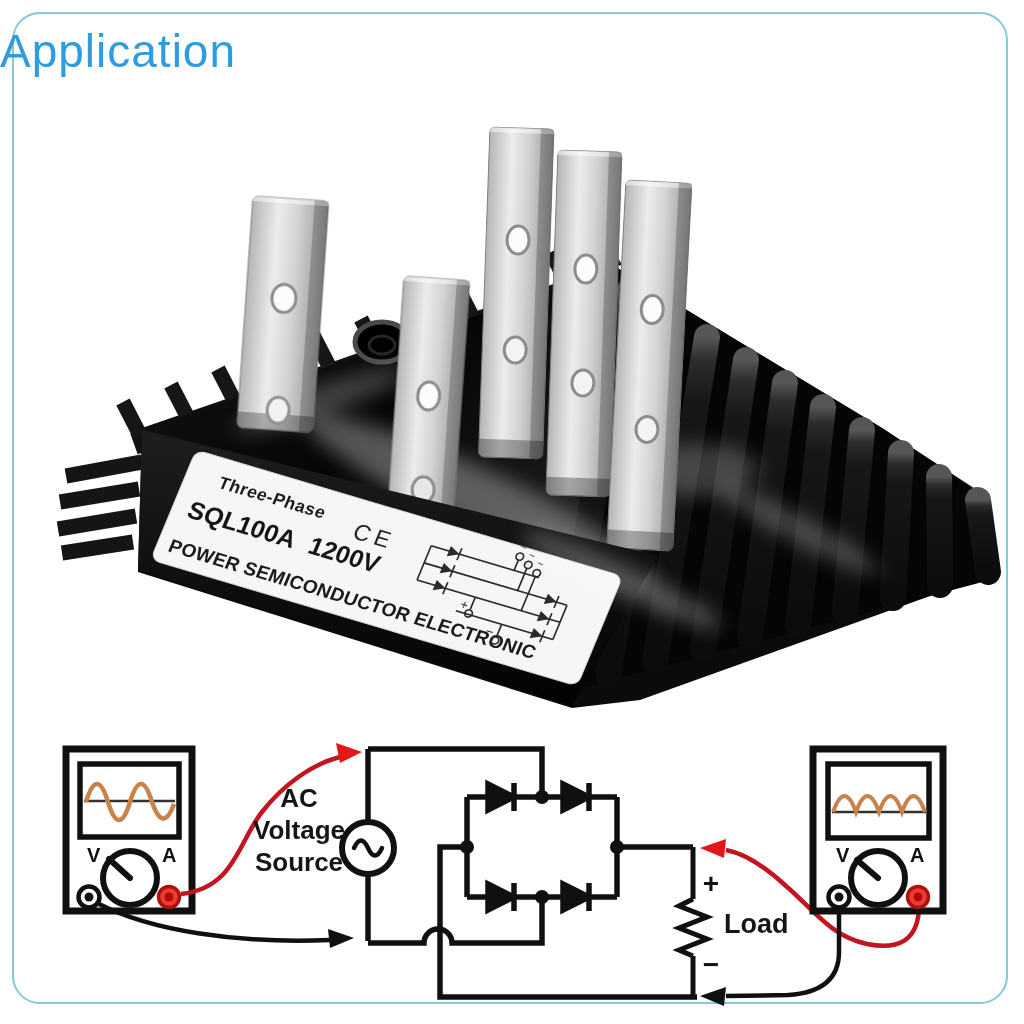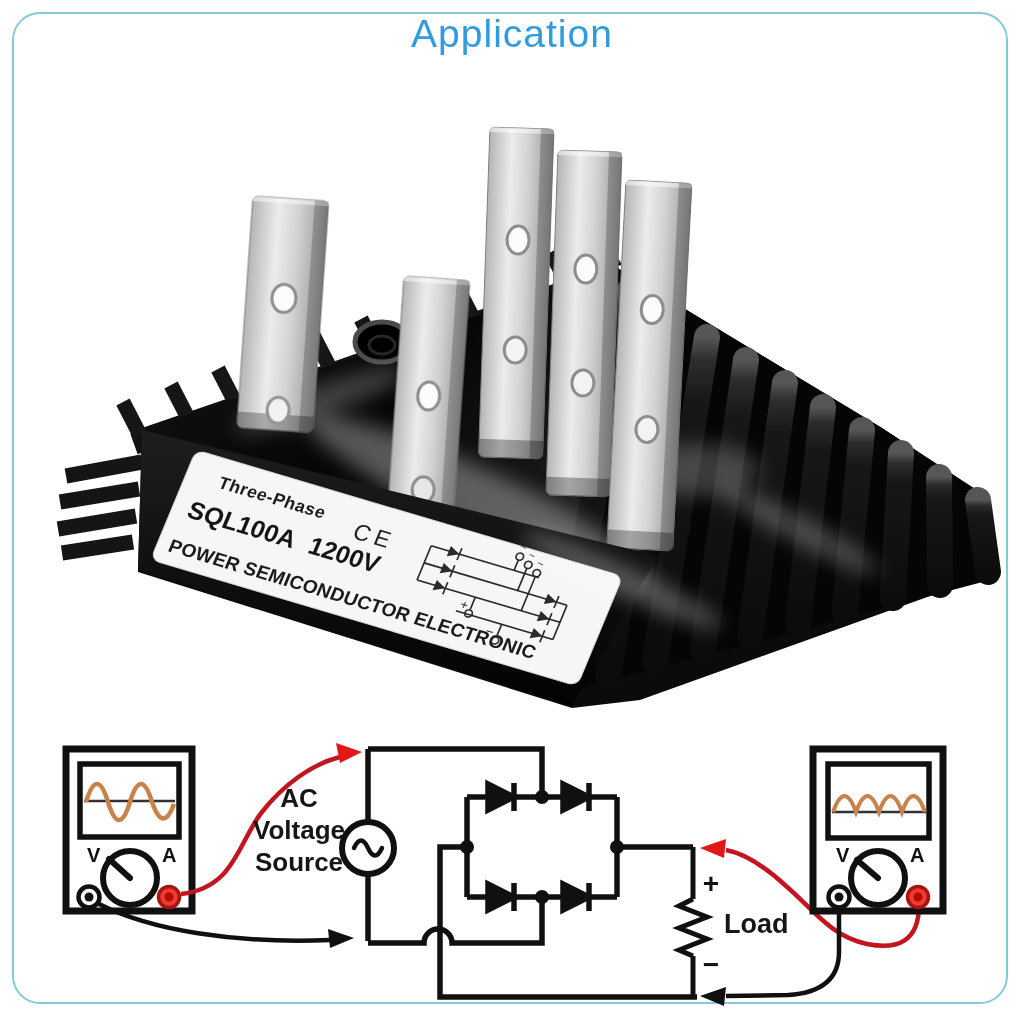--- a/index.html
+++ b/index.html
@@ -7,22 +7,22 @@
     width:1024px;height:1024px;position:relative;overflow:hidden;
     background:var(--bg,#ffffff);
     font-family:"Liberation Sans", sans-serif;
   }
   .border-frame{
     position:absolute;left:12px;top:12px;width:996px;height:992px;
     border:2px solid var(--border,#85cadb);border-radius:28px;
     box-sizing:border-box;pointer-events:none;
   }
   .title{
-    position:absolute;left:0;right:0;top:12px;text-align:center;
-    font-size:39px;font-weight:400;letter-spacing:1px;
+    position:absolute;left:0;right:0;top:24px;
+    font-size:46px;font-weight:400;letter-spacing:1px;
     color:var(--accent,#2f9ce0);
   }
   svg{position:absolute;display:block;}
   #product-svg{left:20px;top:108px;width:1000px;height:662px;}
   #circuit-svg{left:30px;top:715px;width:960px;height:300px;}
   svg text{font-family:"Liberation Sans", sans-serif;}
   .lbl-small{font-size:17.5px;font-weight:600;letter-spacing:.5px;fill:#1b1b1b;}
   .lbl-ce{font-size:23px;font-weight:400;letter-spacing:5px;fill:#222;}
   .lbl-model{font-size:25px;font-weight:700;word-spacing:9px;fill:#151515;}
   .lbl-brand{font-size:19px;font-weight:700;letter-spacing:.2px;fill:#1b1b1b;}

